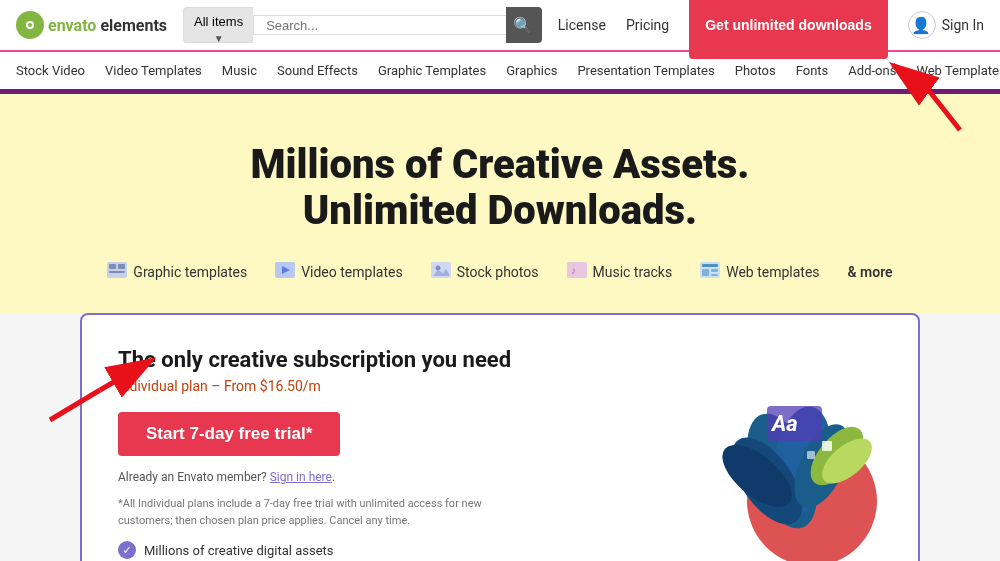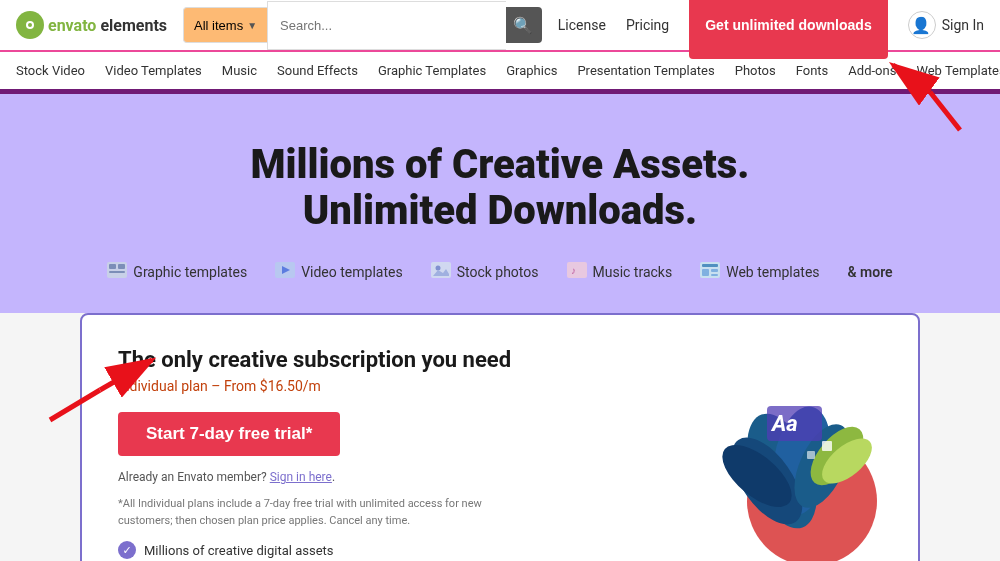--- a/index.html
+++ b/index.html
@@ -38,39 +38,40 @@
       font-weight: bold;
     }
     .search-area {
       display: flex;
       align-items: center;
       flex: 1;
       max-width: 460px;
       gap: 0;
     }
     .all-items-btn {
-      background: #fdba74;
+      background: #e5e5e5;
       border: 1px solid #ddd;
       border-right: none;
       padding: 6px 10px;
       font-size: 13px;
       cursor: pointer;
       border-radius: 4px 0 0 4px;
       white-space: nowrap;
       display: flex;
       align-items: center;
       gap: 4px;
       height: 36px;
+      flex-direction: column;
     }
     .search-input {
       border: 1px solid #ddd;
       border-right: none;
       padding: 6px 12px;
       font-size: 13px;
-      height: 49px;
+      height: 20px;
       flex: 1;
       outline: none;
       color: #999;
     }
     .search-btn {
       background: #555;
       border: none;
       width: 36px;
       height: 36px;
       cursor: pointer;
@@ -139,21 +140,21 @@
       font-size: 13px;
       color: #333;
       text-decoration: none;
       cursor: pointer;
       white-space: nowrap;
       padding: 4px 0;
     }
 
     
     .hero {
-      background: #c4b5fd;
+      background: #fef9c3;
       text-align: center;
       padding: 48px 20px 32px;
     }
     .hero h1 {
       font-size: 40px;
       font-weight: 900;
       color: #1a1a1a;
       line-height: 1.15;
       margin-bottom: 28px;
     }

